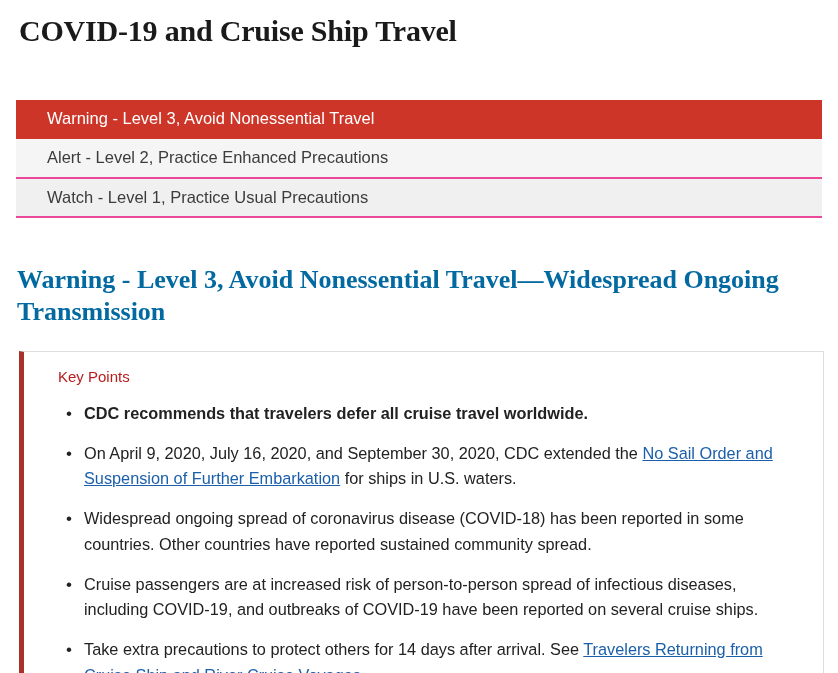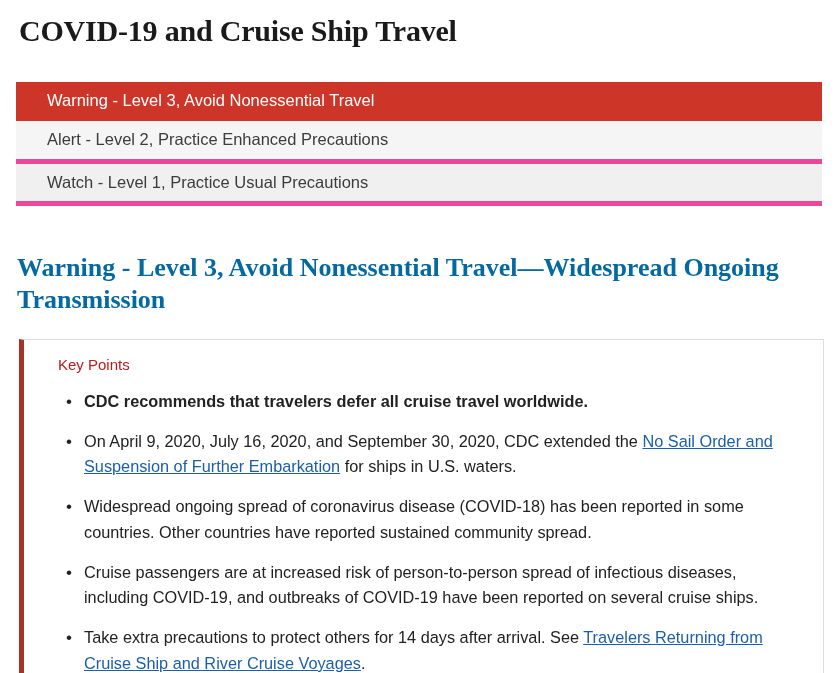--- a/index.html
+++ b/index.html
@@ -22,30 +22,30 @@
   .page-title {
     font-family: "Liberation Serif", serif;
     font-size: 30px;
     font-weight: 700;
     color: #1a1a1a;
     letter-spacing: -0.2px;
     margin: 0;
     padding: 14px 0 0 19px;
   }
   .level-list {
-    margin: 18px 0 0 0;
+    margin: 36px 0 0 0;
     padding: 16px;
     list-style: none;
     width: 100%;
   }
   .level-item {
     font-size: 16.5px;
     line-height: 1.2;
     padding: 9px 0 9px 31px;
-    border-bottom: 5px solid #ec4899;
+    border-bottom: 2px solid #ec4899;
   }
   .level-item.warning {
     background: #cc3528;
     color: #ffffff;
     border-bottom: 1px solid #cc3528;
   }
   .level-item.alert {
     background: #f5f5f5;
     color: #3c3c3c;
   }

